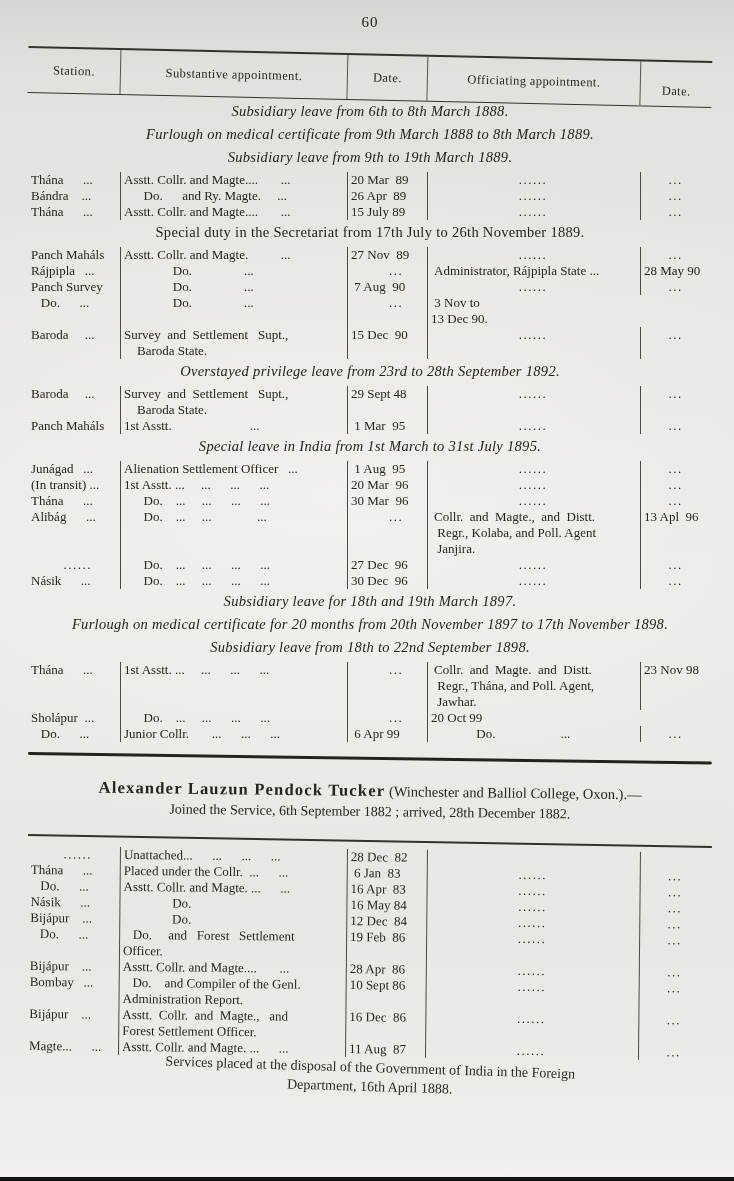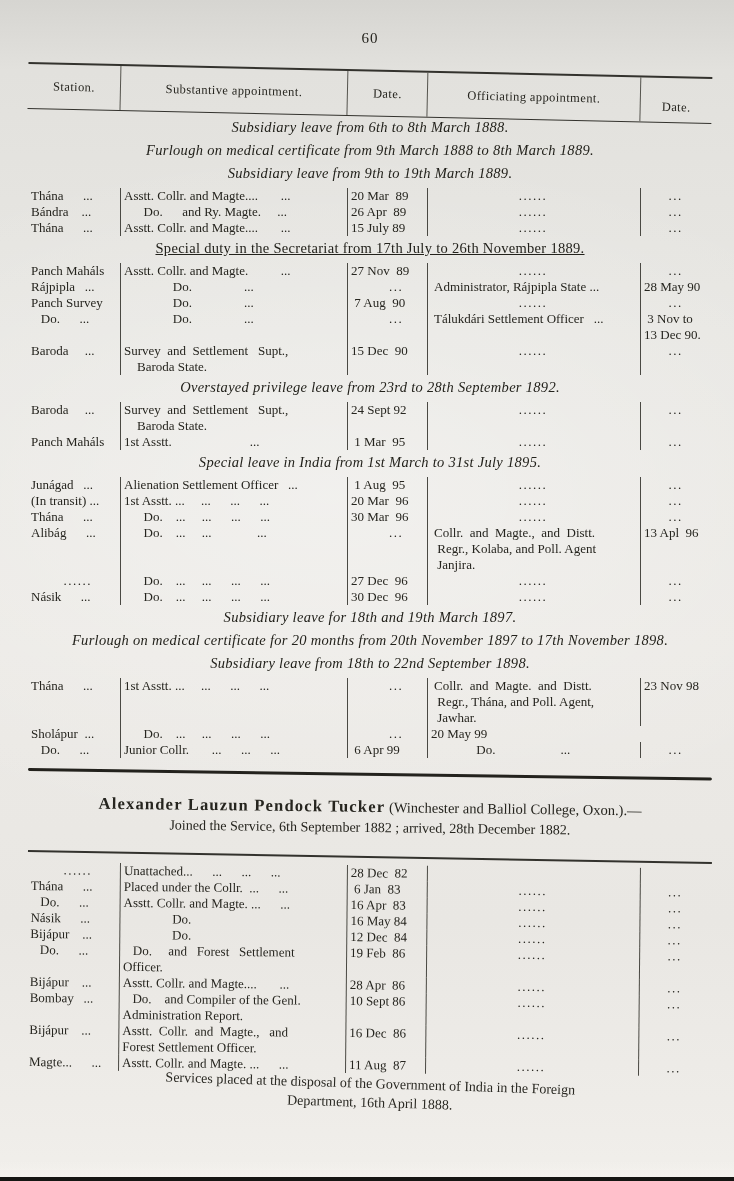--- a/index.html
+++ b/index.html
@@ -9,21 +9,21 @@
     margin:0 auto;
     overflow:hidden;
     background:
       radial-gradient(ellipse 900px 500px at 45% 42%, rgba(255,255,255,.35), rgba(255,255,255,0) 70%),
       linear-gradient(180deg,#d6d5d1 0%,#e2e1dd 6%,#e8e7e3 28%,#eceae6 55%,#e9e7e3 78%,#efede9 96%,#f1efeb 100%);
     font-family:"Liberation Serif","DejaVu Serif",serif;
     color:#26251f;
     -webkit-font-smoothing:antialiased;
   }
   #content{padding:0 22px 0 28px;}
-  .pagenum{ text-align:center; padding-top:30px; font-size:15px; letter-spacing:1px; }
+  .pagenum{ text-align:center; padding-top:14px; font-size:15px; letter-spacing:1px; }
 
   
   .thead{
     margin-top:15px;
     display:grid;
     grid-template-columns:92px 227px 80px 213px 72px;
     border-top:2px solid #33322d;
     border-bottom:1.6px solid #33322d;
     transform:rotate(1.25deg);
     transform-origin:left center;
@@ -41,21 +41,21 @@
   
   .tbody{margin-top:10px;}
   .sec{
     font-style:italic;
     text-align:center;
     font-size:14.5px;
     letter-spacing:.3px;
     margin:4px 0 6px;
     color:#23221c;
   }
-  .sec.roman{font-style:normal;text-decoration:underline;}
+  .sec.roman{font-style:normal;}
   .trow{
     display:grid;
     grid-template-columns:92px 227px 80px 213px 72px;
     line-height:16px;
     font-size:13px;
   }
   .cell{
     white-space:pre;
     overflow:hidden;
     padding:0 2px 0 3px;
@@ -172,38 +172,37 @@
           <div class="cell c-station">Panch Survey</div>
           <div class="cell c-sub">               Do.                ...</div>
           <div class="cell c-date"> 7 Aug  90</div>
           <div class="cell c-off dots">......</div>
           <div class="cell c-d2 dots">...</div>
         </div>
         <div class="trow">
           <div class="cell c-station">   Do.      ...</div>
           <div class="cell c-sub">               Do.                ...</div>
           <div class="cell c-date dots">    ...</div>
-          <div class="cell c-off">Tálukdári Settlement Officer   ...</div>
           <div class="cell c-d2"> 3 Nov to
 13 Dec 90.</div>
         </div>
         <div class="trow">
           <div class="cell c-station">Baroda     ...</div>
           <div class="cell c-sub">Survey  and  Settlement   Supt.,
     Baroda State.</div>
           <div class="cell c-date">15 Dec  90</div>
           <div class="cell c-off dots">......</div>
           <div class="cell c-d2 dots">...</div>
         </div>
         <div class="sec">Overstayed privilege leave from 23rd to 28th September 1892.</div>
         <div class="trow">
           <div class="cell c-station">Baroda     ...</div>
           <div class="cell c-sub">Survey  and  Settlement   Supt.,
     Baroda State.</div>
-          <div class="cell c-date">24 Sept 92</div>
+          <div class="cell c-date">29 Sept 48</div>
           <div class="cell c-off dots">......</div>
           <div class="cell c-d2 dots">...</div>
         </div>
         <div class="trow">
           <div class="cell c-station">Panch Maháls</div>
           <div class="cell c-sub">1st Asstt.                        ...</div>
           <div class="cell c-date"> 1 Mar  95</div>
           <div class="cell c-off dots">......</div>
           <div class="cell c-d2 dots">...</div>
         </div>
@@ -261,21 +260,21 @@
           <div class="cell c-date dots">    ...</div>
           <div class="cell c-off">Collr.  and  Magte.  and  Distt.
  Regr., Thána, and Poll. Agent,
  Jawhar.</div>
           <div class="cell c-d2">23 Nov 98</div>
         </div>
         <div class="trow">
           <div class="cell c-station">Sholápur  ...</div>
           <div class="cell c-sub">      Do.    ...     ...      ...      ...</div>
           <div class="cell c-date dots">    ...</div>
-          <div class="cell c-d2">20 May 99</div>
+          <div class="cell c-d2">20 Oct 99</div>
         </div>
         <div class="trow">
           <div class="cell c-station">   Do.      ...</div>
           <div class="cell c-sub">Junior Collr.       ...      ...      ...</div>
           <div class="cell c-date"> 6 Apr 99</div>
           <div class="cell c-off">             Do.                    ...</div>
           <div class="cell c-d2 dots">...</div>
         </div>
       </div>
 

